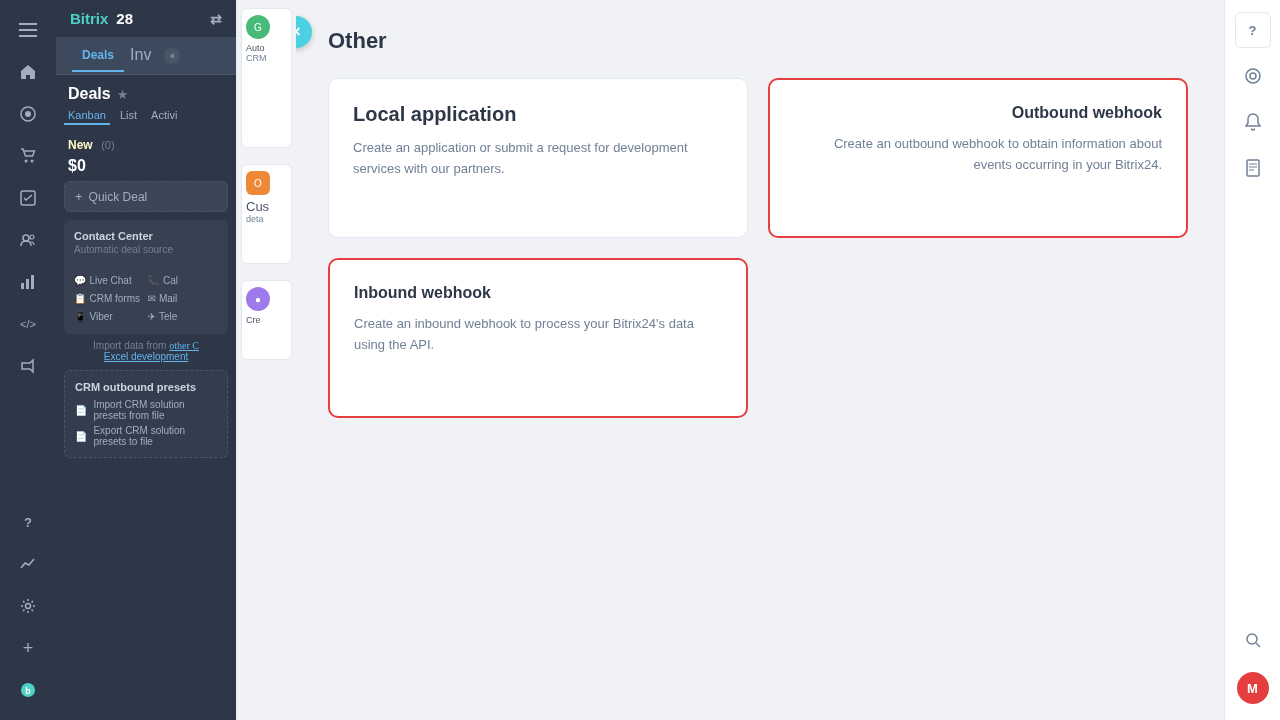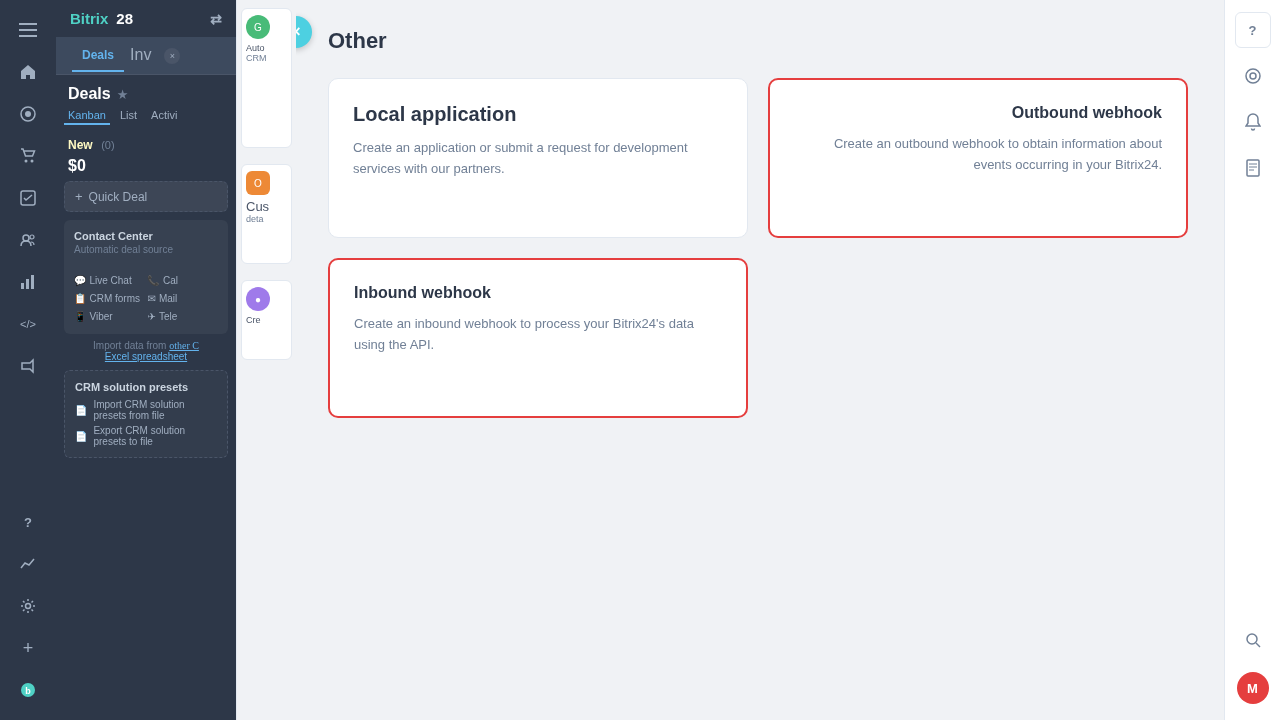--- a/index.html
+++ b/index.html
@@ -278,25 +278,25 @@
             <span>✈</span> Tele
           </div>
         </div>
       </div>
     </div>
 
     <div style="padding:0 8px 8px; font-size:10px; text-align:center; color:#718096;">
       <span>Import data from </span>
       <span style="color:#63b3ed; text-decoration:underline; cursor:pointer;font-family:Liberation Serif, serif;">other C</span>
       <br>
-      <span style="color:#63b3ed; text-decoration:underline; cursor:pointer;">Excel spreadsheet</span>
+      <span style="color:#63b3ed; text-decoration:underline; cursor:pointer;">Excel development</span>
     </div>
 
     <div style="margin:0 8px 8px; border:1px dashed #4a5568; border-radius:6px; padding:10px; background:rgba(255,255,255,0.03);">
-      <div style="color:#cbd5e0; font-size:11px; font-weight:600; margin-bottom:6px;">CRM solution presets</div>
+      <div style="color:#cbd5e0; font-size:11px; font-weight:600; margin-bottom:6px;">CRM outbound presets</div>
       <div style="display:flex; align-items:center; gap:6px; color:#a0aec0; font-size:10px; margin-bottom:4px; cursor:pointer;">
         <span>📄</span>
         <span>Import CRM solution presets from file</span>
       </div>
       <div style="display:flex; align-items:center; gap:6px; color:#a0aec0; font-size:10px; cursor:pointer;">
         <span>📄</span>
         <span>Export CRM solution presets to file</span>
       </div>
     </div>
   </div>

